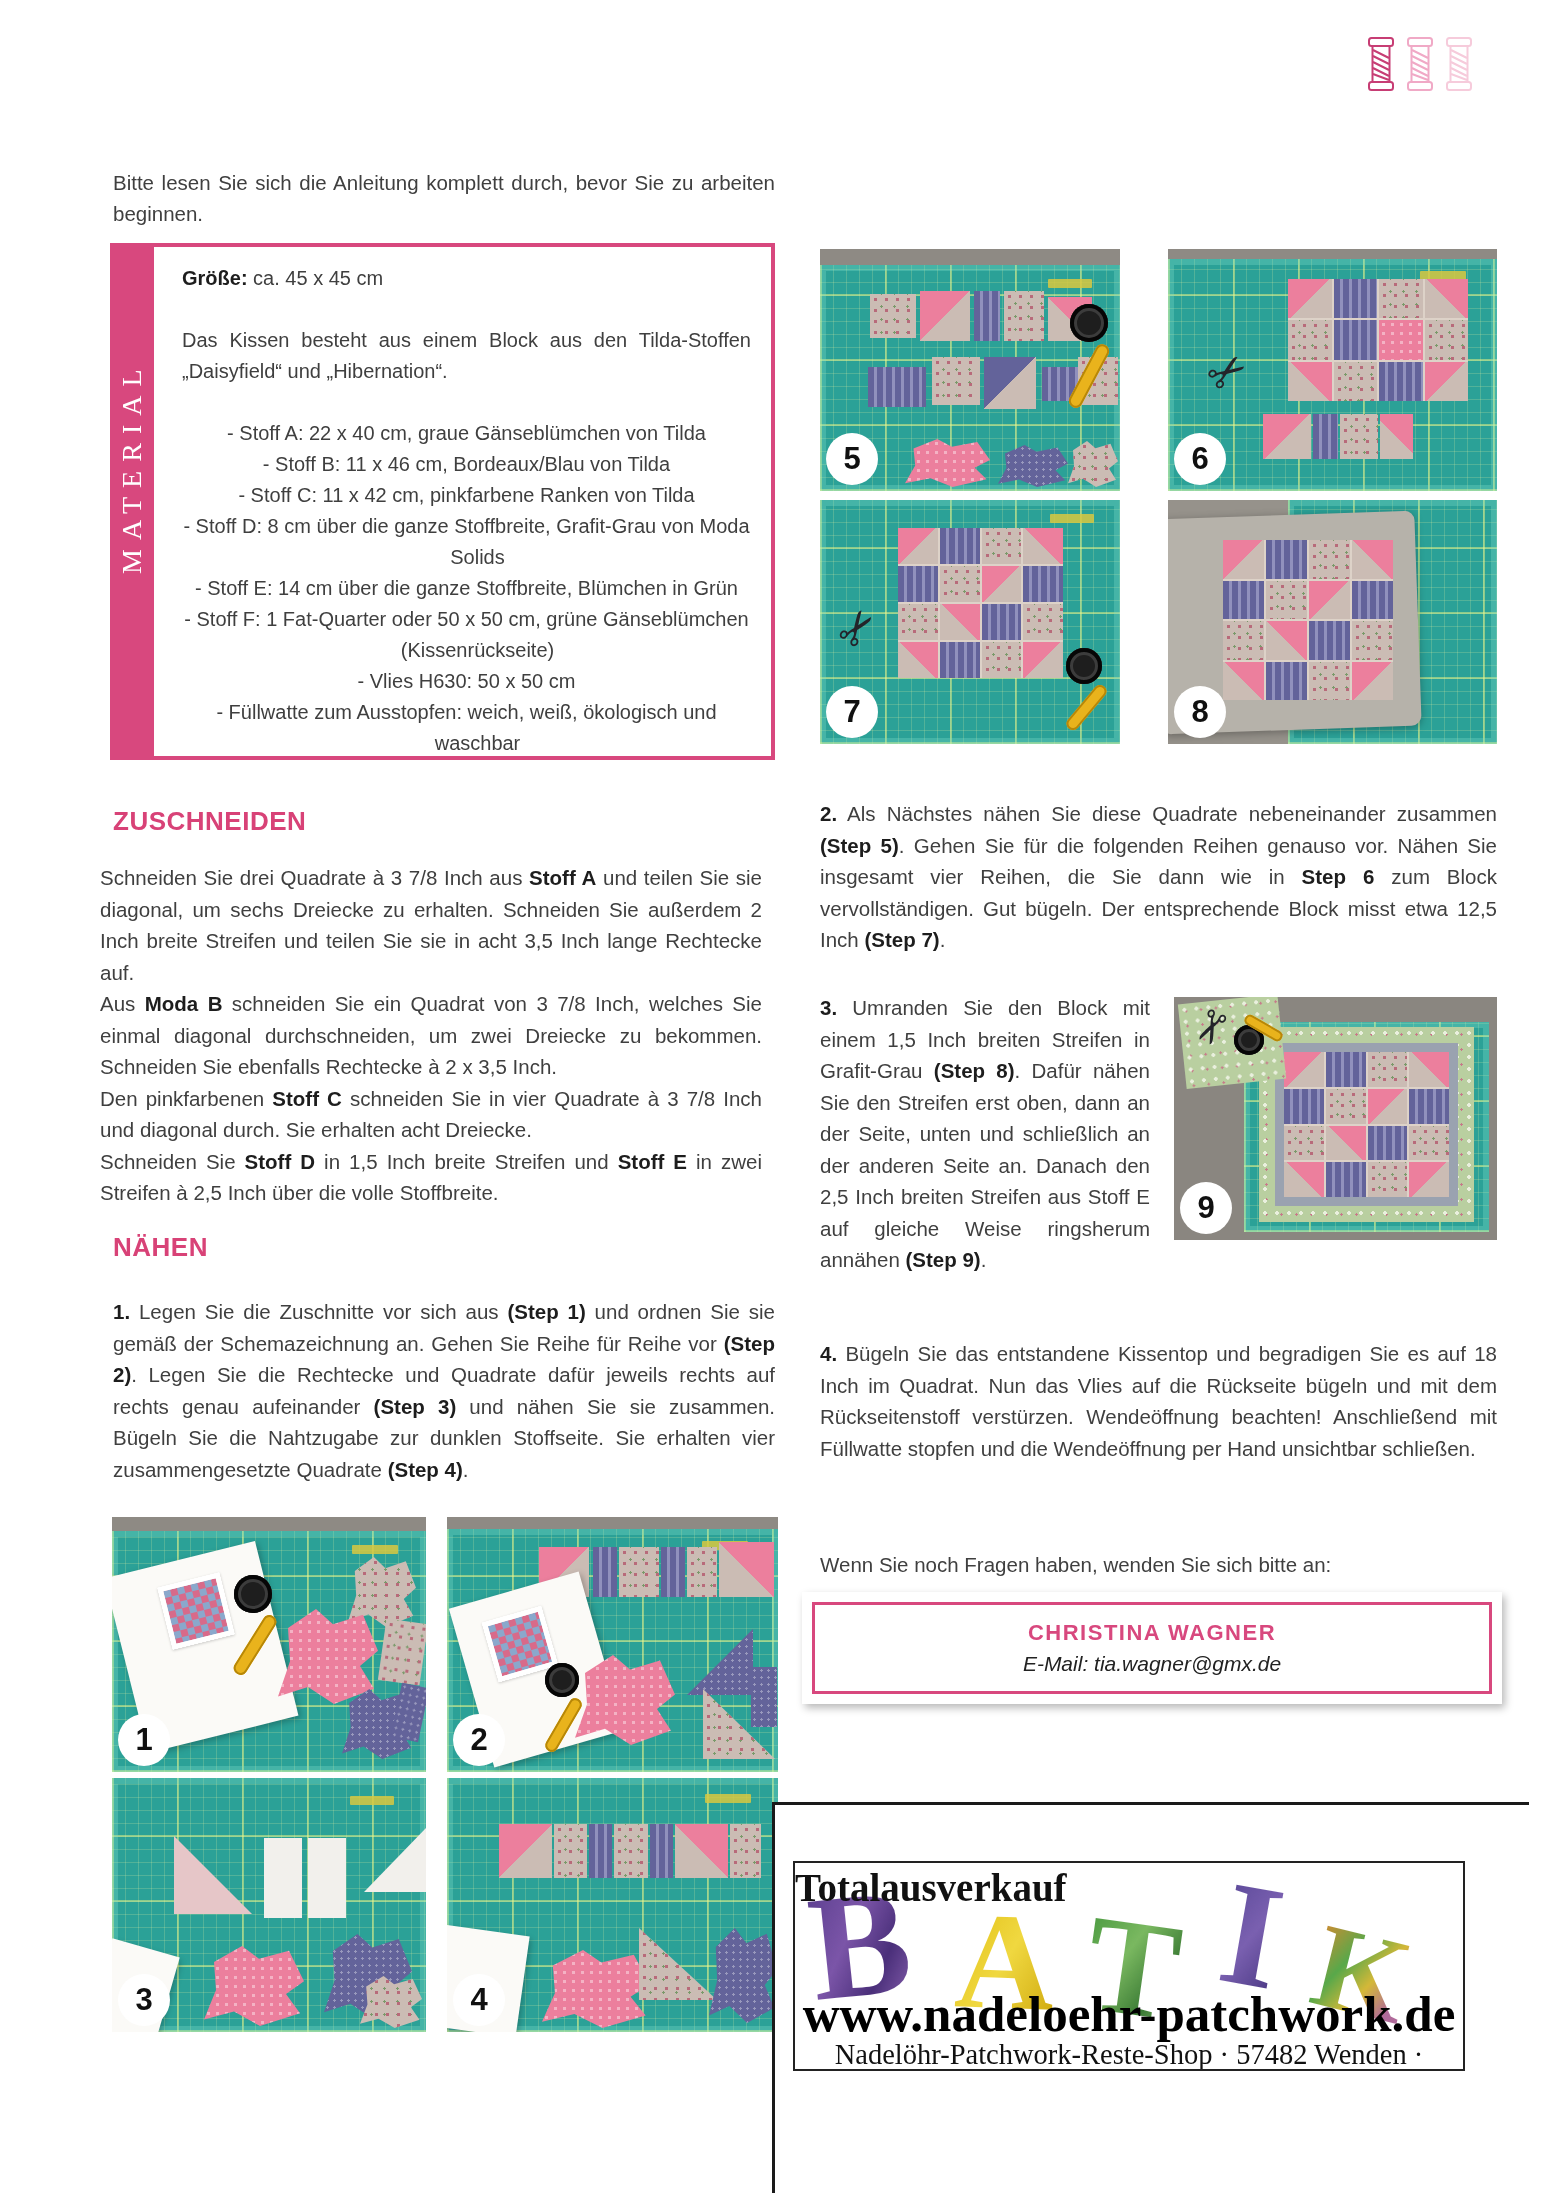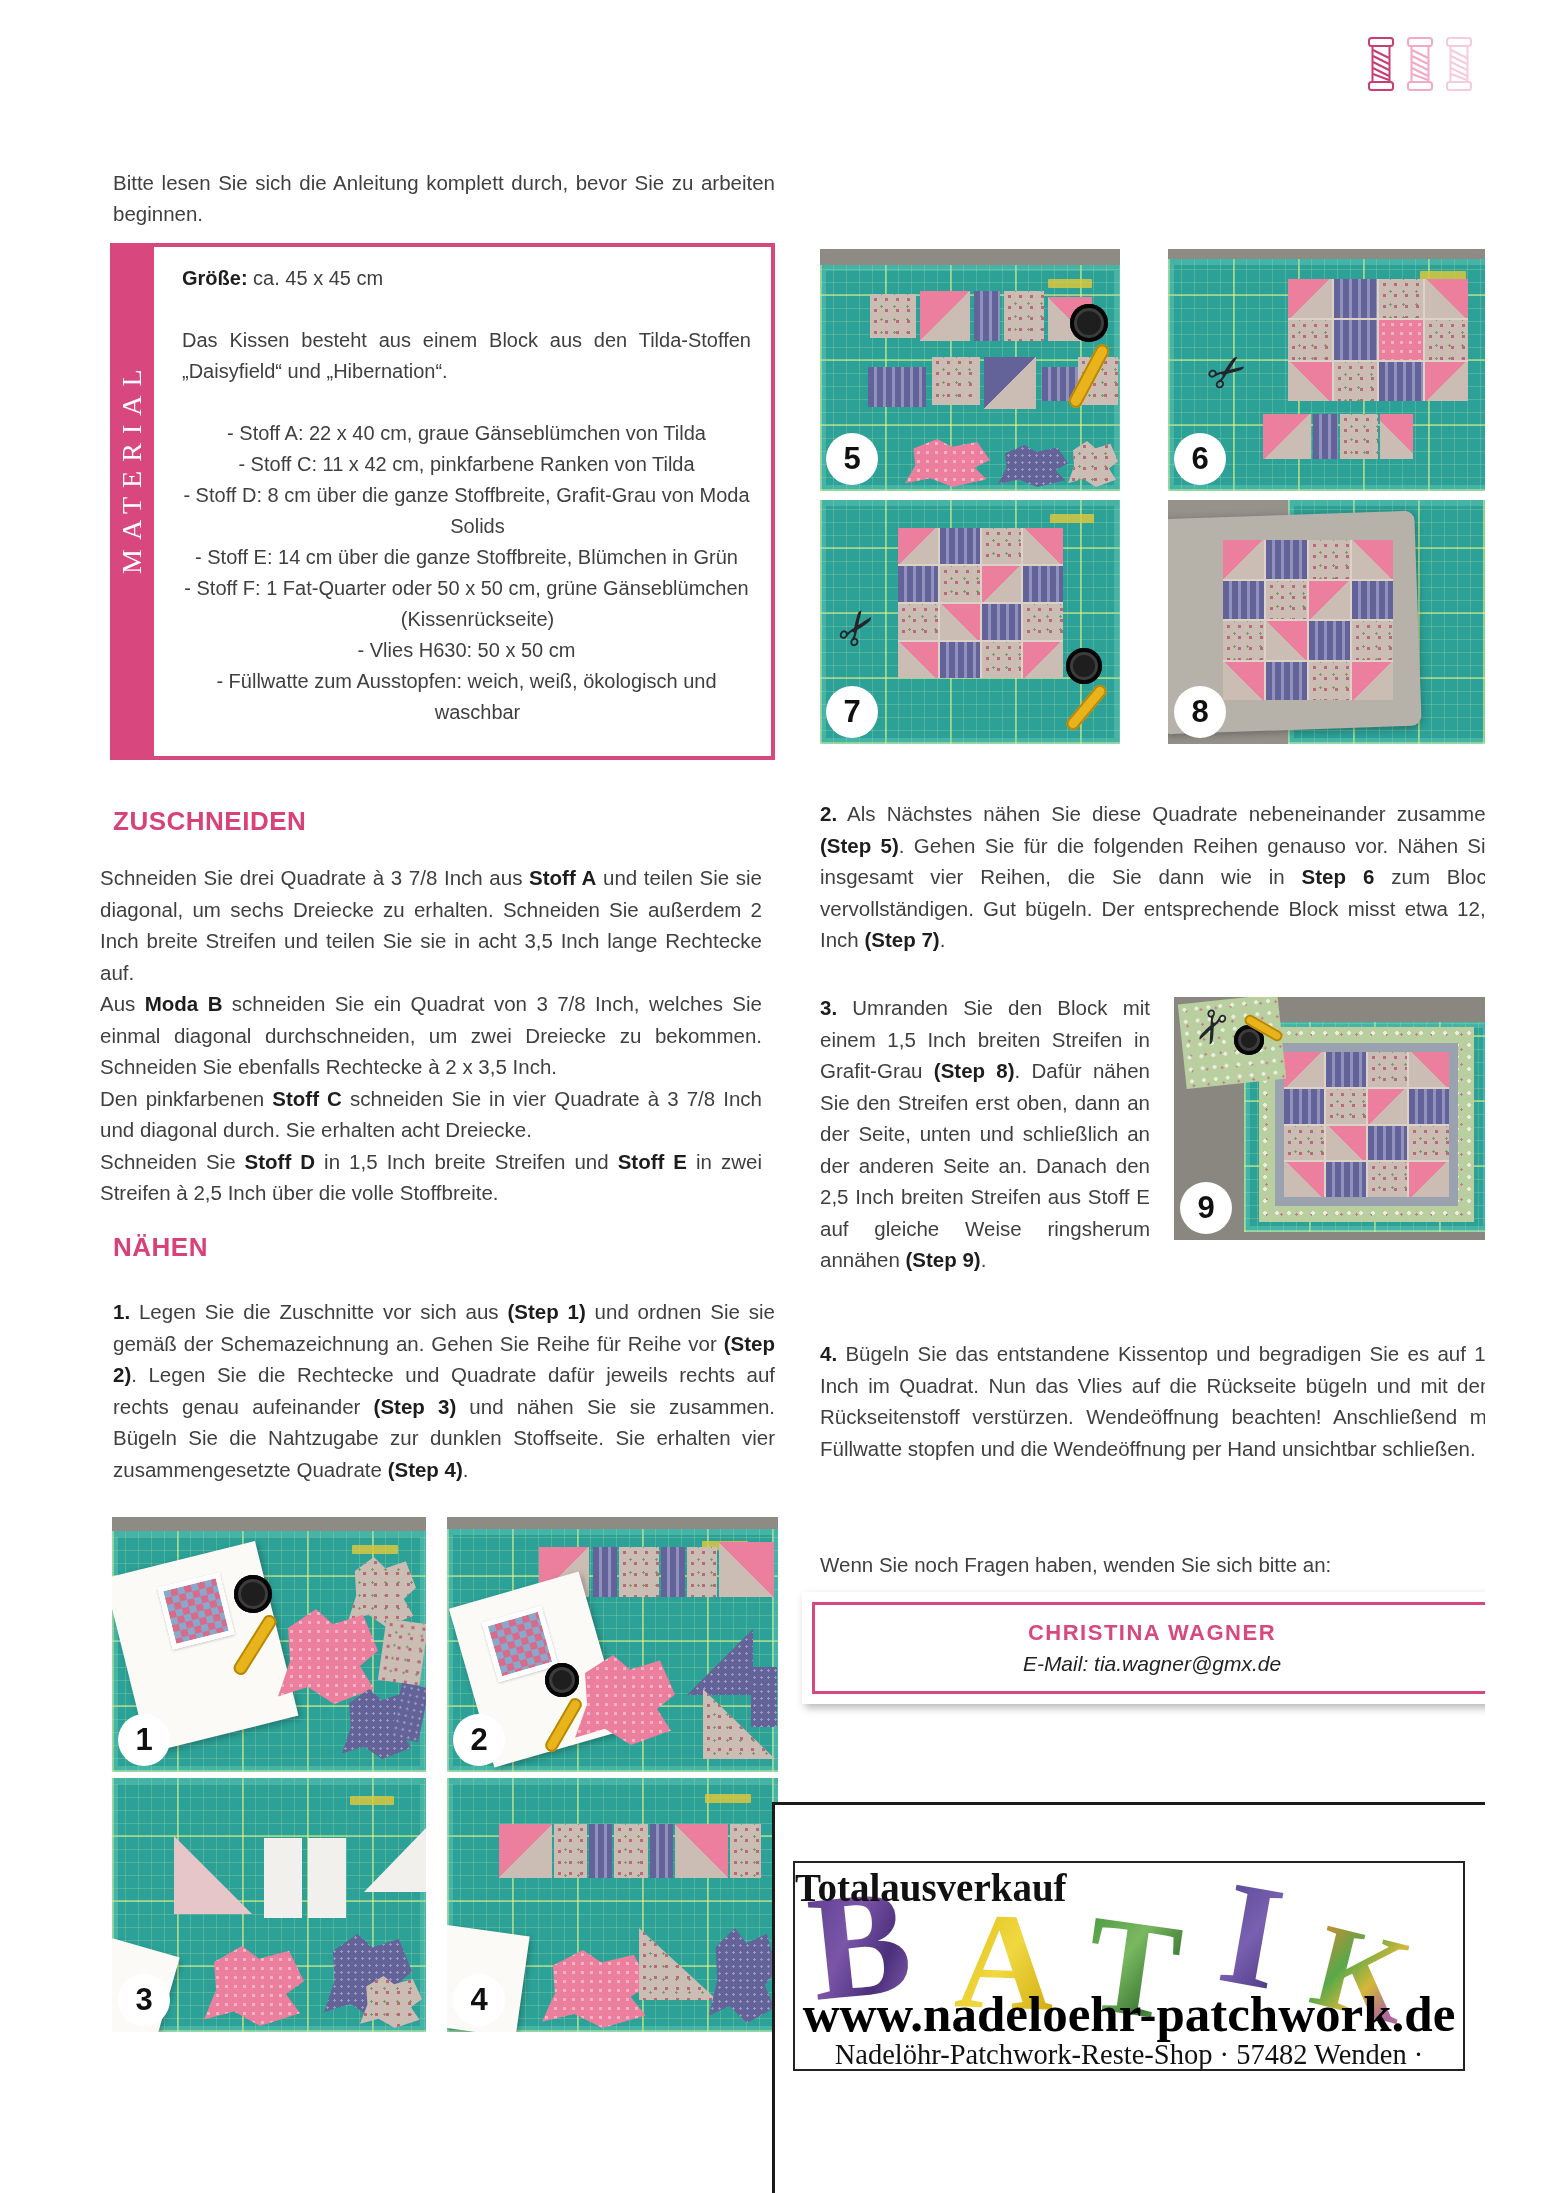--- a/index.html
+++ b/index.html
@@ -1,17 +1,17 @@
 <!DOCTYPE html>
 <html><head>
 <meta charset="utf-8">
 <style>
   html,body{margin:0;padding:0;background:#fff;}
   .page{position:relative;width:1485px;height:2193px;background:#ffffff;overflow:hidden;
-        font-family:"Liberation Sans","DejaVu Sans",sans-serif;color:#3f3f3f;}
+        font-family:"Liberation Sans","DejaVu Sans",sans-serif;color:#3f3f3f;padding-left:44px;}
   .abs{position:absolute;}
   .body-text{font-size:20.5px;line-height:31.5px;text-align:justify;color:#3f3f3f;}
   .body-text p{margin:0;}
   .b{font-weight:bold;color:#1d1d1d;}
   .sec-title{font-size:26px;font-weight:bold;color:#d84277;letter-spacing:.5px;}
 
   
   .spools{display:flex;gap:9px;}
   .spool{width:30px;height:56px;}
 
@@ -117,20 +117,21 @@
   <div class="abs material-box" style="left:110px;top:243px;width:657px;height:509px;">
     <div class="material-strip">
       <div class="material-label">MATERIAL</div>
     </div>
     <div class="material-content">
       <p><span class="b">Größe:</span><span> ca. 45 x 45 cm</span></p>
       <div class="sp"></div>
       <p>Das Kissen besteht aus einem Block aus den Tilda-Stoffen „Daisyfield“ und „Hibernation“.</p>
       <div class="sp"></div>
       <p class="mat-item">- Stoff A: 22 x 40 cm, graue Gänseblümchen von Tilda</p>
+      <p class="mat-item">- Stoff B: 11 x 46 cm, Bordeaux/Blau von Tilda</p>
       <p class="mat-item">- Stoff C: 11 x 42 cm, pinkfarbene Ranken von Tilda</p>
       <p class="mat-item">- Stoff D: 8 cm über die ganze Stoffbreite, Grafit-Grau von Moda Solids</p>
       <p class="mat-item">- Stoff E: 14 cm über die ganze Stoffbreite, Blümchen in Grün</p>
       <p class="mat-item">- Stoff F: 1 Fat-Quarter oder 50 x 50 cm, grüne Gänseblümchen (Kissenrückseite)</p>
       <p class="mat-item">- Vlies H630: 50 x 50 cm</p>
       <p class="mat-item">- Füllwatte zum Ausstopfen: weich, weiß, ökologisch und waschbar</p>
     </div>
   </div>
 
   <div class="photo" style="left:820px;top:249px;width:300px;height:242px;">

